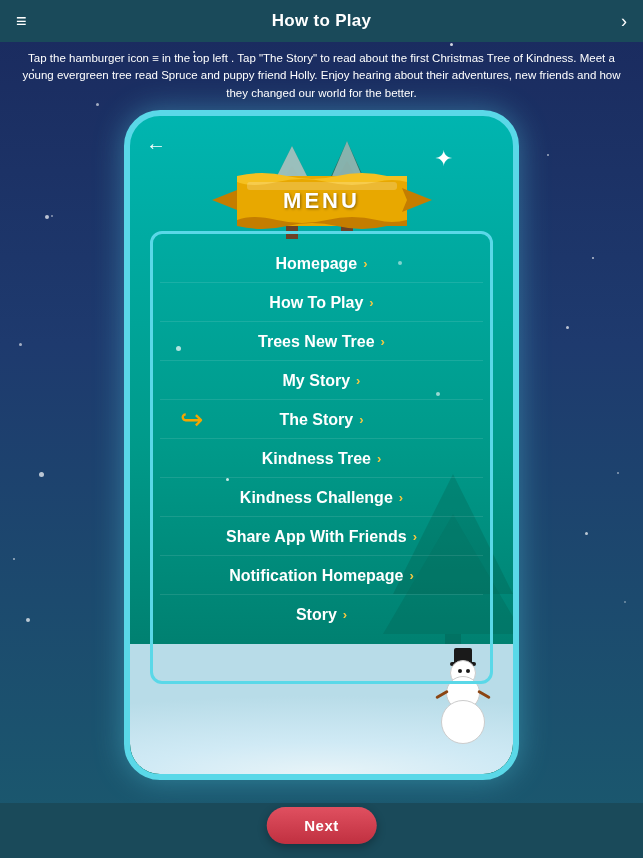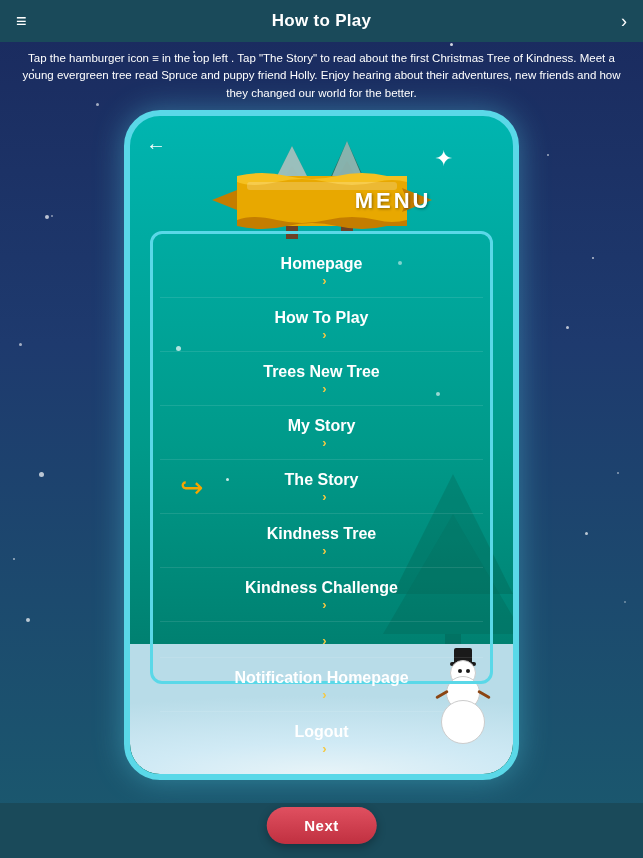--- a/index.html
+++ b/index.html
@@ -234,21 +234,21 @@
     .menu-banner {
       position: absolute;
       top: 50px;
       left: 50%;
       transform: translateX(-50%);
       z-index: 20;
       width: 220px;
       height: 70px;
       display: flex;
       align-items: center;
-      justify-content: flex-end;
+      justify-content: center;
     }
     .banner-svg {
       width: 220px;
       height: 65px;
     }
     .menu-label {
       position: absolute;
       color: white;
       font-size: 22px;
       font-weight: 900;
@@ -272,21 +272,20 @@
     }
 
     .menu-item {
       display: flex;
       align-items: center;
       justify-content: center;
       padding: 9px 0;
       cursor: pointer;
       position: relative;
       border-bottom: 1px solid rgba(255,255,255,0.1);
-      flex-direction: column;
     }
     .menu-item:last-child {
       border-bottom: none;
     }
     .menu-item-label {
       color: white;
       font-size: 16px;
       font-weight: 700;
       text-align: center;
     }
@@ -512,28 +511,29 @@
       </div>
       <div class="menu-item">
         <span class="menu-item-label">Kindness Tree</span>
         <span class="menu-item-arrow"> ›</span>
       </div>
       <div class="menu-item">
         <span class="menu-item-label">Kindness Challenge</span>
         <span class="menu-item-arrow"> ›</span>
       </div>
       <div class="menu-item">
+        <span class="menu-item-label">Share App With Friends</span>
         <span class="menu-item-arrow"> ›</span>
       </div>
       <div class="menu-item">
         <span class="menu-item-label">Notification Homepage</span>
         <span class="menu-item-arrow"> ›</span>
       </div>
       <div class="menu-item" style="border-bottom:none;">
-        <span class="menu-item-label">Logout</span>
+        <span class="menu-item-label">Story</span>
         <span class="menu-item-arrow"> ›</span>
       </div>
     </div>
 
   </div>
 </div>
 
 <div class="bottom-bar">
   <div class="next-btn-wrapper">
     <button class="next-btn">Next</button>

